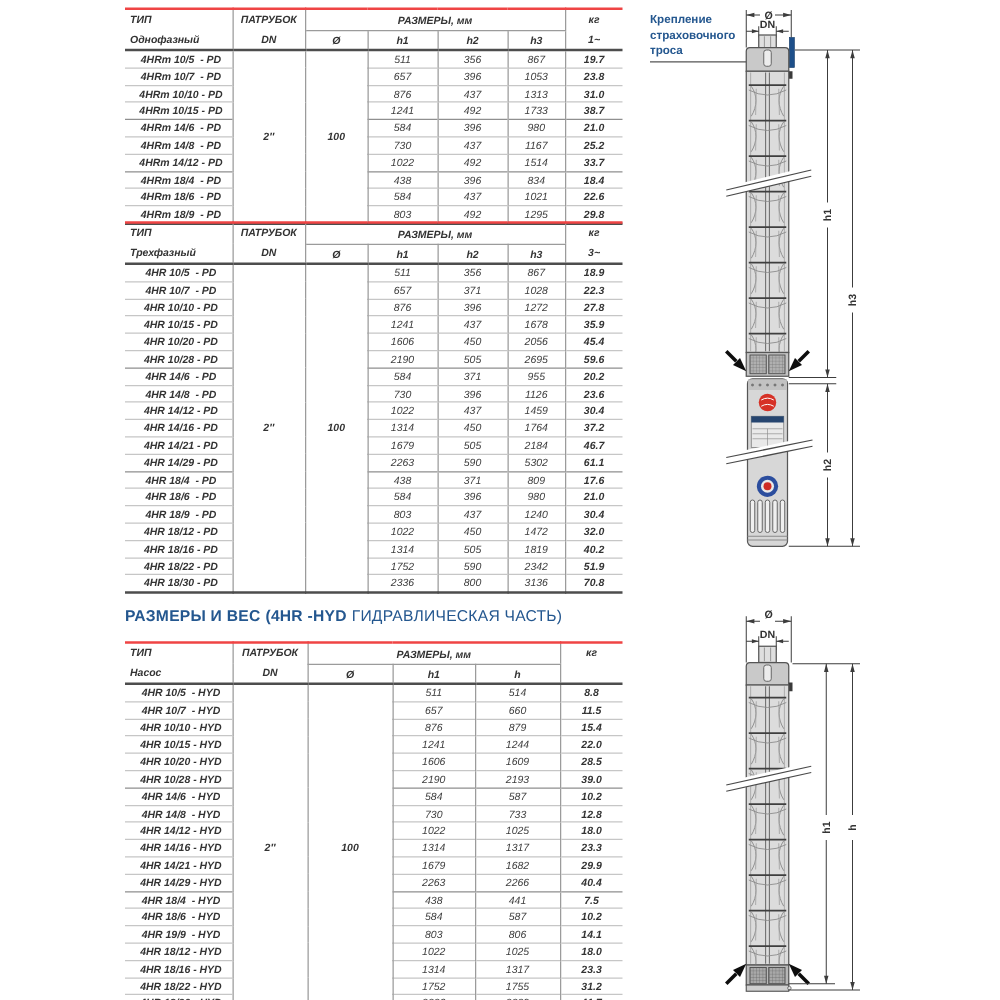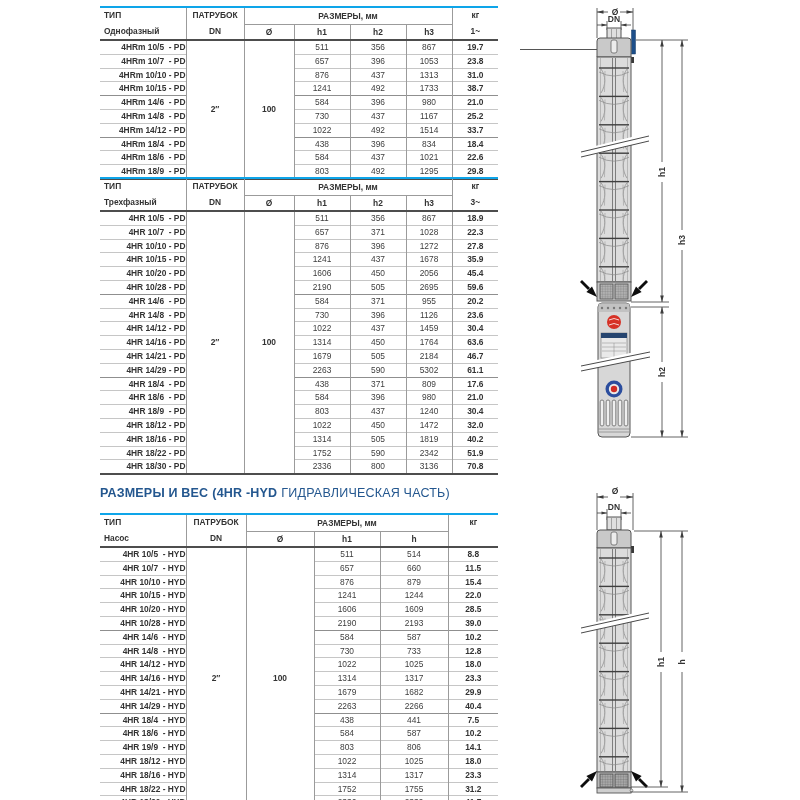--- a/index.html
+++ b/index.html
@@ -2,33 +2,33 @@
 <html><head>
 <meta charset="utf-8">
 <style>
   html,body{margin:0;padding:0;background:#fff;}
   .page{position:relative;width:800px;height:800px;background:#fff;overflow:hidden;
         font-family:"Liberation Sans",sans-serif;color:#333;}
 
   
   .tbl{position:absolute;left:100px;width:398px;}
   .spec{border-collapse:collapse;table-layout:fixed;width:398px;
-        border-top:2px solid #0ea5e9;border-bottom:2px solid #4d4d4d;}
+        border-top:2px solid #ef4444;border-bottom:2px solid #4d4d4d;font-style:italic;}
   .spec th,.spec td{padding:0;}
   .spec thead th{font-size:8.4px;font-weight:bold;color:#333;
                  vertical-align:middle;border-bottom:2px solid #4d4d4d;}
   .spec thead th div{height:15.5px;line-height:15.5px;overflow:hidden;}
   .spec thead .h-type{text-align:left;}
   .spec thead .h-type div{padding-left:4px;}
   .spec thead .h-sizes{border-bottom:1px solid #9b9b9b;height:15.5px;}
   .spec .vr{border-right:1px solid #9b9b9b;}
   .spec .h-kg{border-left:1px solid #9b9b9b;}
   .spec tbody td{font-size:8.4px;color:#3d3d3d;height:12.8px;line-height:12.8px;
                  text-align:center;vertical-align:middle;}
-  .spec td.type{text-align:right;padding-left:4px;font-weight:bold;color:#333;white-space:pre;}
+  .spec td.type{text-align:center;padding-left:4px;font-weight:bold;color:#333;white-space:pre;}
   .spec td.kg{font-weight:bold;color:#333;border-left:1px solid #9b9b9b;}
   .spec td.mid{font-weight:bold;color:#333;}
   .spec tbody tr:not(:first-child) td{border-top:1px solid #c6c6c6;}
   .spec tbody tr.grp td{border-top:1.5px solid #8f8f8f;}
 
   
   .title{position:absolute;left:100px;top:486px;font-size:12.5px;color:#24578f;
          letter-spacing:.2px;white-space:nowrap;}
   .title .tb{font-weight:bold;margin-right:4px;}
   .title .tn{font-weight:normal;}
@@ -257,21 +257,21 @@
             <td class="num vr">1022</td>
             <td class="num vr">437</td>
             <td class="num vr">1459</td>
             <td class="kg">30.4</td>
           </tr>
           <tr>
             <td class="type vr">4HR 14/16 - PD</td>
             <td class="num vr">1314</td>
             <td class="num vr">450</td>
             <td class="num vr">1764</td>
-            <td class="kg">63.6</td>
+            <td class="kg">37.2</td>
           </tr>
           <tr>
             <td class="type vr">4HR 14/21 - PD</td>
             <td class="num vr">1679</td>
             <td class="num vr">505</td>
             <td class="num vr">2184</td>
             <td class="kg">46.7</td>
           </tr>
           <tr>
             <td class="type vr">4HR 14/29 - PD</td>
@@ -483,20 +483,25 @@
           <tr>
             <td class="type vr">4HR 18/30 - HYD</td>
             <td class="num vr">2336</td>
             <td class="num vr">2339</td>
             <td class="kg">41.7</td>
           </tr>
         </tbody>
       </table>
     </section>
 
+  <div class="rope">
+    <div>Крепление</div>
+    <div>страховочного</div>
+    <div>троса</div>
+  </div>
   <div class="rope-line"></div>
 
   <svg class="svg1" width="210" height="465" viewBox="0 0 210 465">
     <defs>
       <g id="stgA">
         <line x1="54" y1="0" x2="84" y2="0" stroke="#3f3f3f" stroke-width="1.4"></line>
         <path d="M56,1 C61,8 61,17 56,25" fill="none" stroke="#909090" stroke-width="0.8"></path>
         <path d="M82,1 C77,8 77,17 82,25" fill="none" stroke="#909090" stroke-width="0.8"></path>
         <line x1="60" y1="3" x2="59.5" y2="24" stroke="#a3a3a3" stroke-width="0.7"></line>
         <line x1="78" y1="3" x2="78.5" y2="24" stroke="#a3a3a3" stroke-width="0.7"></line>

